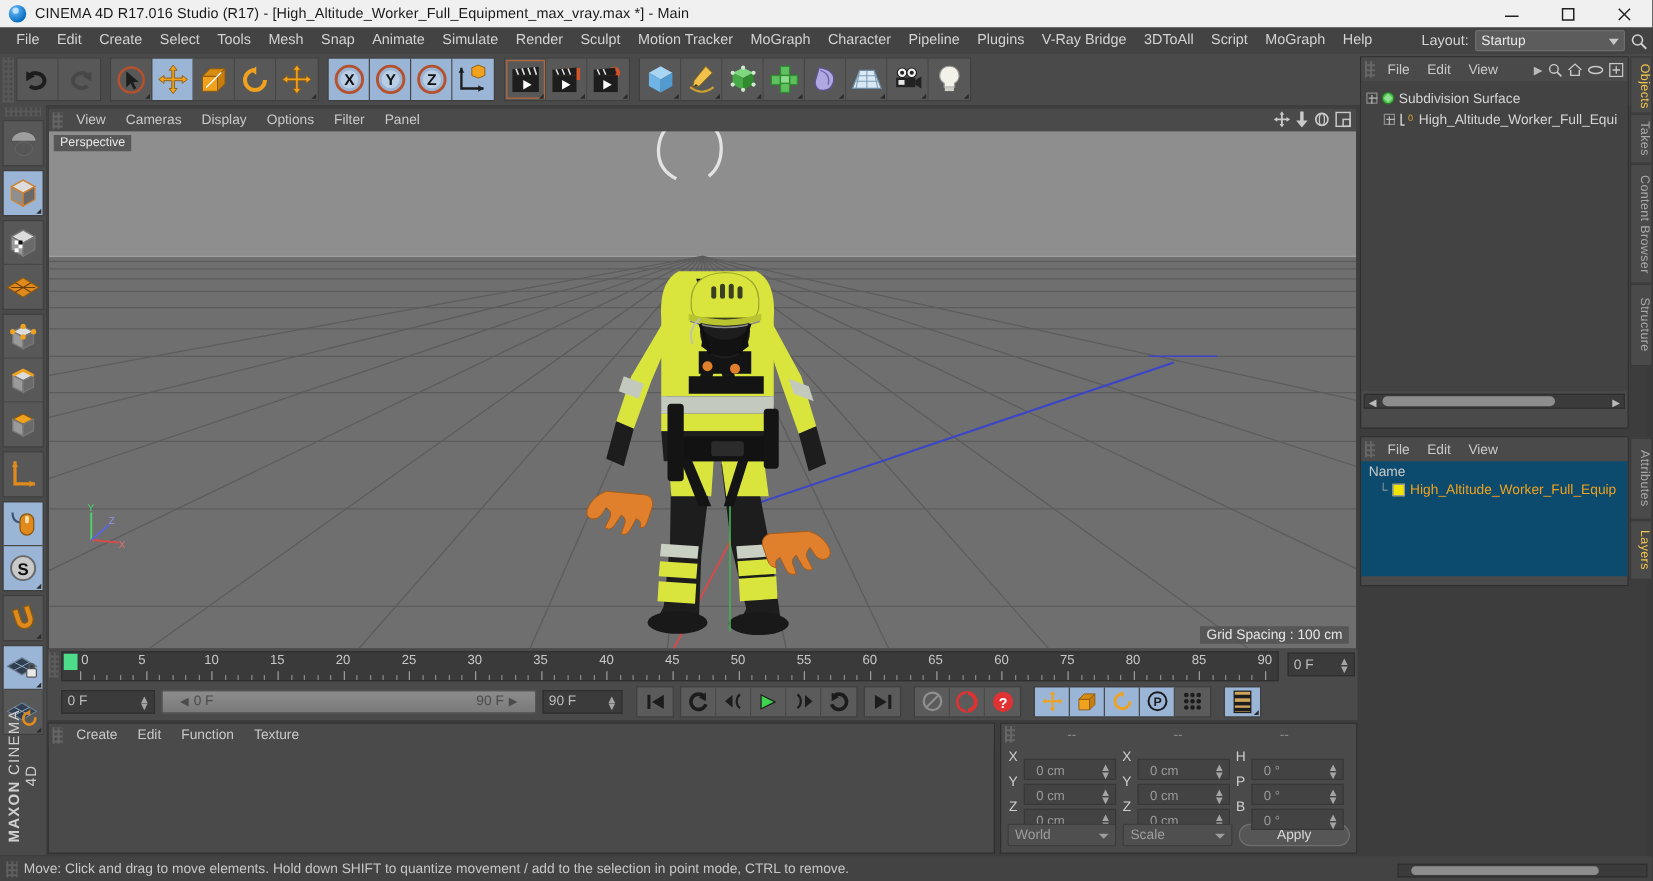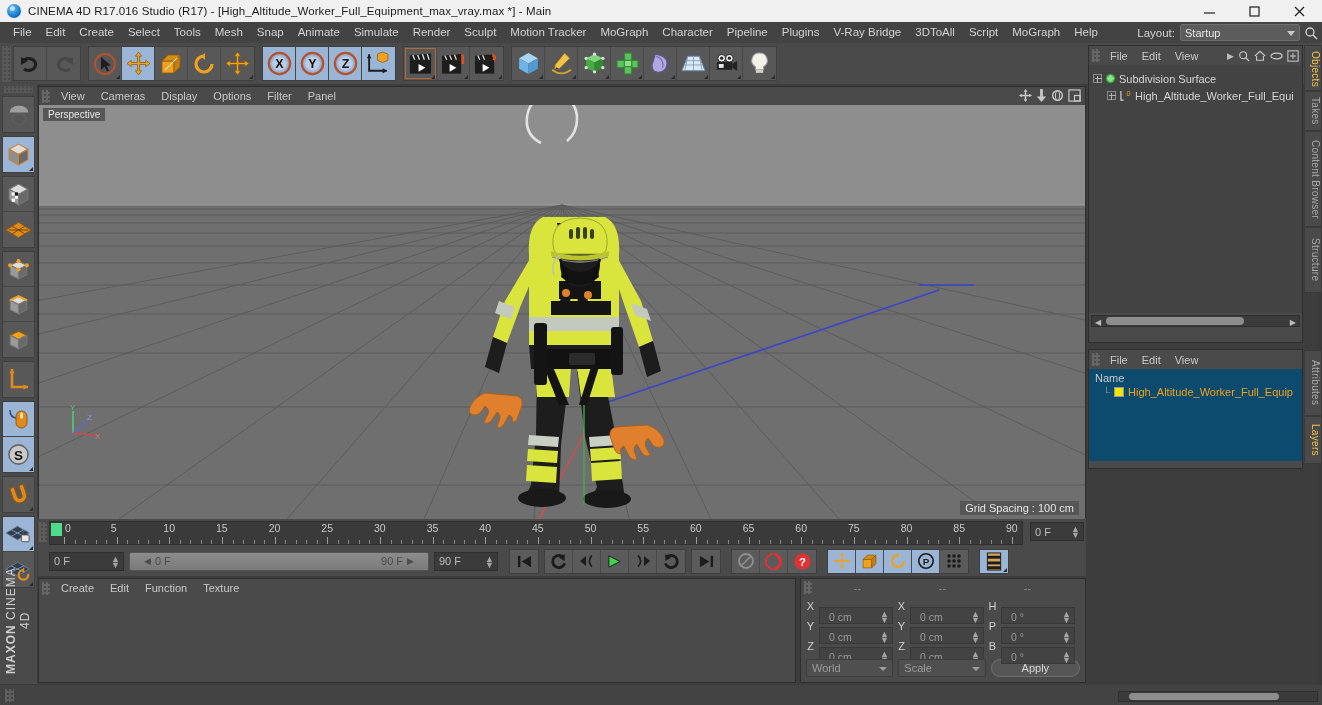--- a/index.html
+++ b/index.html
@@ -1152,18 +1152,19 @@
     <div class="rtab active" style="height:46px;">Objects</div>
     <div class="rtab" style="height:40px;">Takes</div>
     <div class="rtab" style="height:96px;">Content Browser</div>
     <div class="rtab" style="height:66px;">Structure</div>
     <div class="rtab" style="height:66px; margin-top:57px;">Attributes</div>
     <div class="rtab active" style="height:48px;">Layers</div>
   </div>
 
   <div class="statusbar">
     <div class="sb-grip"></div>
+    <div class="sb-text">Move: Click and drag to move elements. Hold down SHIFT to quantize movement / add to the selection in point mode, CTRL to remove.</div>
     <div class="bottomscroll">
       <div class="thumb"></div>
     </div>
   </div>
 
 </div>
 
 </body></html>

